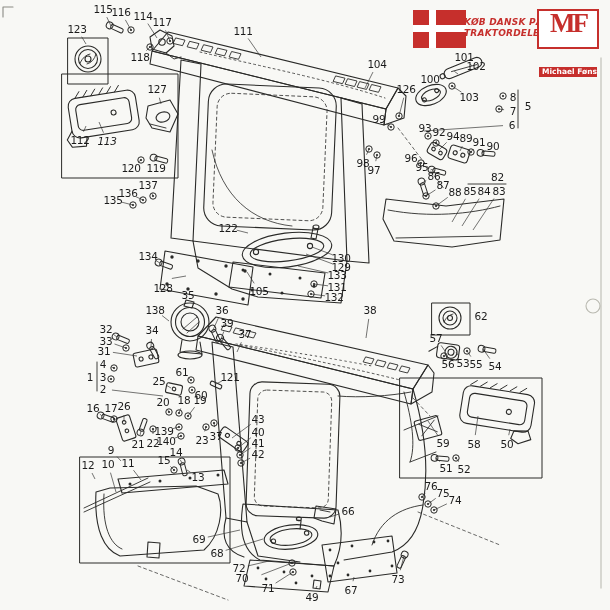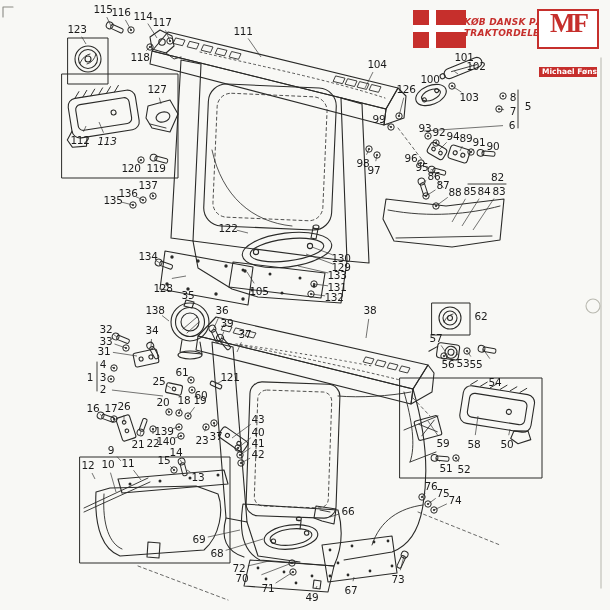--- a/index.html
+++ b/index.html
@@ -779,21 +779,21 @@
       <span class="callout" style="left: 268px; top: 588px;">71</span>
       <span class="callout" style="left: 312px; top: 597px;">49</span>
       <span class="callout" style="left: 351px; top: 590px;">67</span>
       <span class="callout" style="left: 398px; top: 579px;">73</span>
       <span class="callout" style="left: 370px; top: 310px;">38</span>
       <span class="callout" style="left: 481px; top: 316px;">62</span>
       <span class="callout" style="left: 436px; top: 338px;">57</span>
       <span class="callout" style="left: 448px; top: 364px;">56</span>
       <span class="callout" style="left: 463px; top: 363px;">53</span>
       <span class="callout" style="left: 476px; top: 364px;">55</span>
-      <span class="callout" style="left: 495px; top: 366px; margin-top: 16px;">54</span>
+      <span class="callout" style="left: 495px; top: 366px;">54</span>
       <span class="callout" style="left: 443px; top: 443px;">59</span>
       <span class="callout" style="left: 474px; top: 444px;">58</span>
       <span class="callout" style="left: 507px; top: 444px;">50</span>
       <span class="callout" style="left: 446px; top: 468px;">51</span>
       <span class="callout" style="left: 464px; top: 469px;">52</span>
       <span class="callout" style="left: 431px; top: 486px;">76</span>
       <span class="callout" style="left: 443px; top: 493px;">75</span>
       <span class="callout" style="left: 455px; top: 500px;">74</span>
     </div>
 </div>

